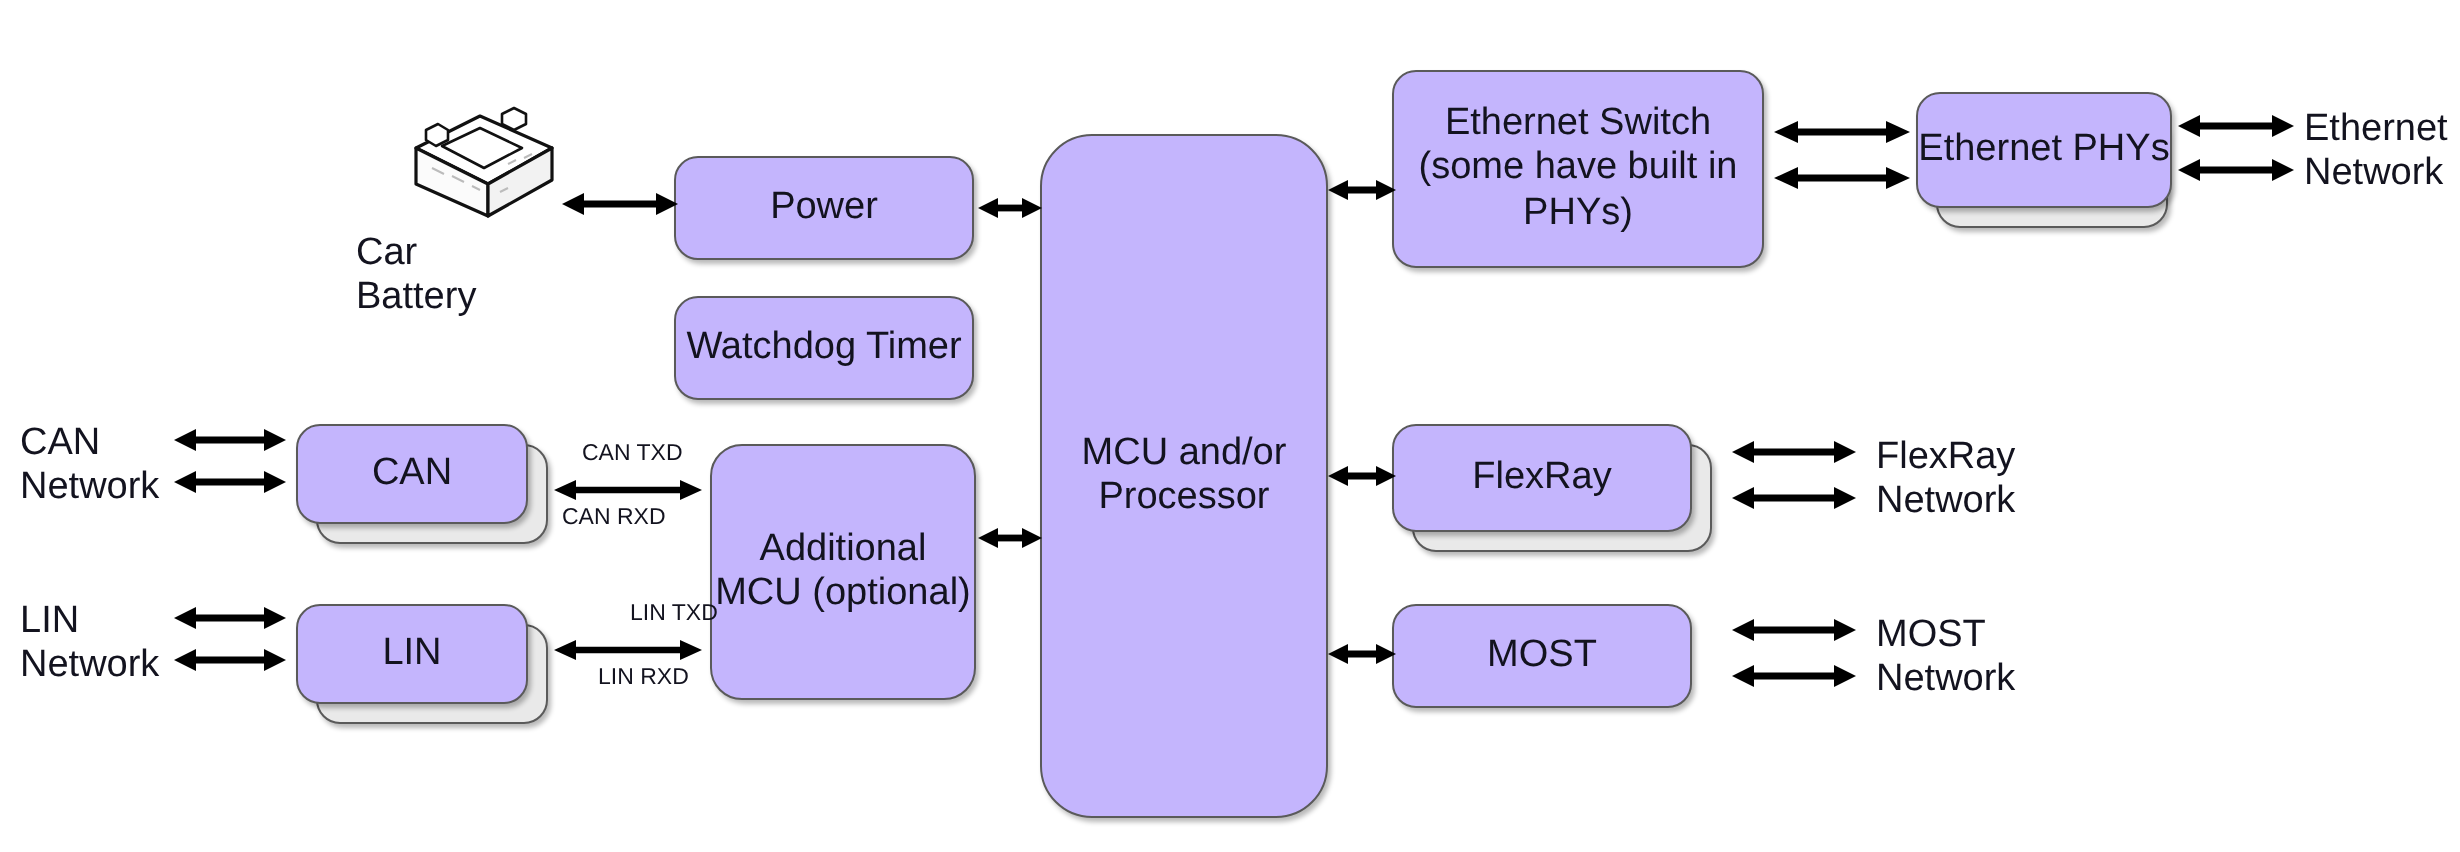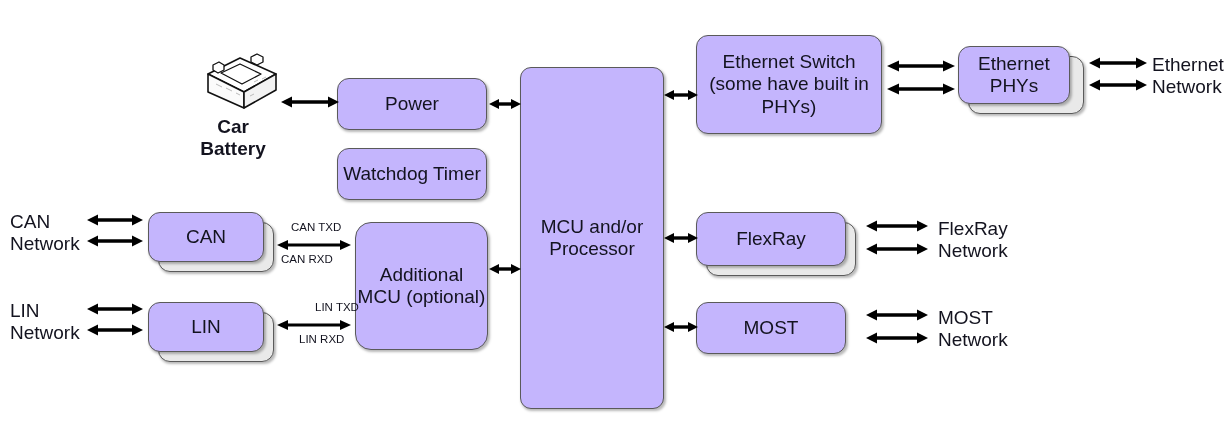--- a/index.html
+++ b/index.html
@@ -60,21 +60,21 @@
     font-size: 11.5px;
     line-height: 1.1;
     color: #13131f;
     z-index: 5;
     white-space: nowrap;
   }
   .arrow { position: absolute; z-index: 6; }
   .arrow svg { display: block; overflow: visible; }
   .battery { position: absolute; z-index: 4; }
   .battery svg { display: block; }
-  .cap-label { text-align: center; font-weight: bold; }
+  .cap-label { text-align: left; }
 </style>
 </head>
 <body>
 
 <div id="canvas">
 
   <div class="battery" style="left:188px; top:52px;">
     <svg width="90" height="62" viewBox="0 0 90 62">
 
       <polygon points="20,22 52,6 88,22 56,40" fill="#ffffff" stroke="#111" stroke-width="1.6" stroke-linejoin="round"></polygon>
@@ -195,21 +195,21 @@
   </div>
 
   <div class="arrow" style="left:489px; top:262px;">
     <svg width="32" height="14" viewBox="0 0 32 14">
       <line x1="8" y1="7" x2="24" y2="7" stroke="#000" stroke-width="3.4"></line>
       <polygon points="0,7 10,2 10,12" fill="#000"></polygon>
       <polygon points="32,7 22,2 22,12" fill="#000"></polygon>
     </svg>
   </div>
 
-  <div class="node" style="left:520px; top:67px; width:144px; height:342px; border-radius:11px;align-items:center;">
+  <div class="node" style="left:520px; top:67px; width:144px; height:342px; border-radius:26px;align-items:center;">
     <span>MCU and/or
 Processor</span>
   </div>
 
   <div class="arrow" style="left:664px; top:88px;">
     <svg width="34" height="14" viewBox="0 0 34 14">
       <line x1="8" y1="7" x2="26" y2="7" stroke="#000" stroke-width="3.4"></line>
       <polygon points="0,7 10,2 10,12" fill="#000"></polygon>
       <polygon points="34,7 24,2 24,12" fill="#000"></polygon>
     </svg>
@@ -230,21 +230,21 @@
       </g>
       <g>
         <line x1="10" y1="31" x2="58" y2="31" stroke="#000" stroke-width="3.4"></line>
         <polygon points="0,31 12,25.5 12,36.5" fill="#000"></polygon>
         <polygon points="68,31 56,25.5 56,36.5" fill="#000"></polygon>
       </g>
     </svg>
   </div>
 
   <div class="stack-back" style="left:968px; top:56px; width:116px; height:58px;"></div>
-  <div class="node" style="left:958px; top:46px; width:112px; height:58px;">
+  <div class="node" style="left:958px; top:46px; width:128px; height:58px;">
     <span>Ethernet
 PHYs</span>
   </div>
 
   <div class="arrow" style="left:1089px; top:55px;">
     <svg width="58" height="44" viewBox="0 0 58 44">
       <g>
         <line x1="9" y1="8" x2="49" y2="8" stroke="#000" stroke-width="3.4"></line>
         <polygon points="0,8 11,2.5 11,13.5" fill="#000"></polygon>
         <polygon points="58,8 47,2.5 47,13.5" fill="#000"></polygon>

